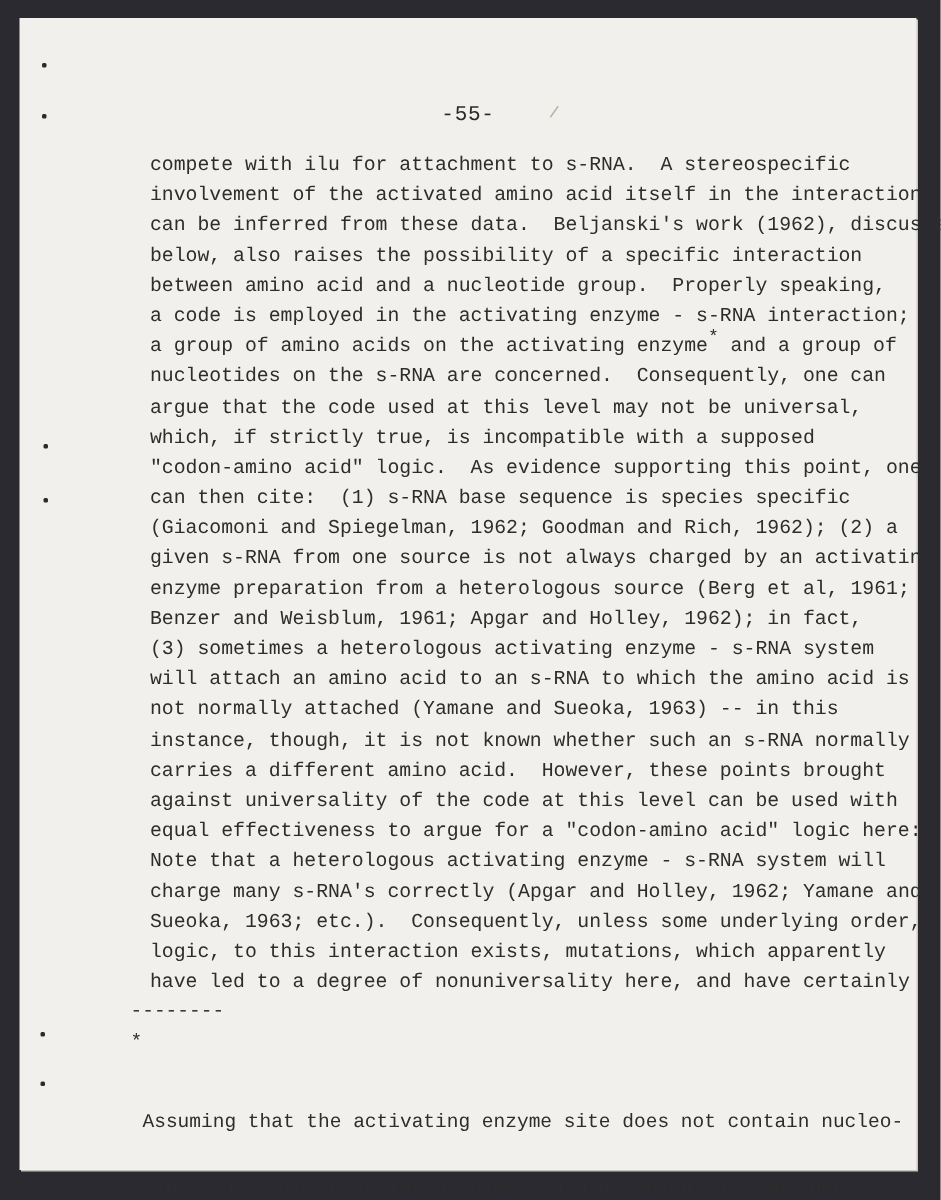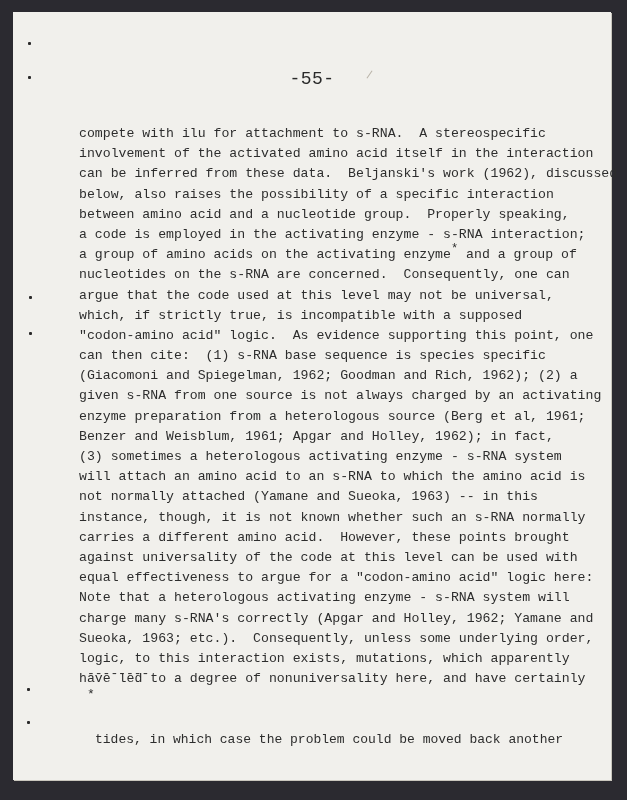--- a/index.html
+++ b/index.html
@@ -29,43 +29,42 @@
       height: 3px;
       background: #2a2a2a;
       border-radius: 1px;
     }
     .page-number {
       position: absolute;
       left: 0;
       width: 100%;
       top: 57px;
       text-align: center;
-      font-size: 18px;
+      font-size: 14px;
       color: #2a2a2a;
       letter-spacing: 0.5px;
     }
     .pencil-mark {
       position: absolute;
       left: 356px;
       top: 58px;
       width: 1px;
       height: 9px;
       background: #b9b3a8;
       transform: rotate(35deg);
     }
     .body-text {
       position: absolute;
-      left: 66px;
+      left: 87px;
       top: 88px;
       width: 520px;
       font-size: 13.2px;
       line-height: 20.2px;
       color: #2d2d2d;
       white-space: pre;
-      margin-top: 24px;
     }
     .line {
       display: block;
       height: 20.2px;
     }
     .u {
       text-underline-offset: 2px;
     }
     .sup {
       position: relative;
@@ -117,16 +116,17 @@
 
   <div class="page-number">-55-</div>
   <span class="pencil-mark"></span>
 
   <div class="body-text" id="body-text"><span class="line"><span>compete with ilu for attachment to s-RNA.  A stereospecific</span></span><span class="line"><span>involvement of the activated amino acid itself in the interaction</span></span><span class="line"><span>can be inferred from these data.  Beljanski's work (1962), discussed</span></span><span class="line"><span>below, also raises the possibility of a specific interaction</span></span><span class="line"><span>between amino acid and a nucleotide group.  Properly speaking,</span></span><span class="line"><span>a code is employed in the activating enzyme - s-RNA interaction;</span></span><span class="line"><span>a group of amino acids on the activating enzyme</span><span class="sup">*</span><span> and a group of</span></span><span class="line"><span>nucleotides on the s-RNA are concerned.  Consequently, one can</span></span><span class="line"><span>argue that the code used at this level may not be universal,</span></span><span class="line"><span>which, if strictly true, is incompatible with a supposed</span></span><span class="line"><span>"codon-amino acid" logic.  As evidence supporting this point, one</span></span><span class="line"><span>can then cite:  (1) s-RNA base sequence is species specific</span></span><span class="line"><span>(Giacomoni and Spiegelman, 1962; Goodman and Rich, 1962); (2) a</span></span><span class="line"><span>given s-RNA from one source is not always charged by an activating</span></span><span class="line"><span>enzyme preparation from a heterologous source (Berg </span><span class="u">et</span><span> </span><span class="u">al</span><span>, 1961;</span></span><span class="line"><span>Benzer and Weisblum, 1961; Apgar and Holley, 1962); in fact,</span></span><span class="line"><span>(3) sometimes a heterologous activating enzyme - s-RNA system</span></span><span class="line"><span>will attach an amino acid to an s-RNA to which the amino acid is</span></span><span class="line"><span>not normally attached (Yamane and Sueoka, 1963) -- in this</span></span><span class="line"><span>instance, though, it is not known whether such an s-RNA normally</span></span><span class="line"><span>carries a different amino acid.  However, these points brought</span></span><span class="line"><span>against universality of the code at this level can be used with</span></span><span class="line"><span>equal effectiveness to argue </span><span class="u">for</span><span> a "codon-amino acid" logic here:</span></span><span class="line"><span>Note that a heterologous activating enzyme - s-RNA system will</span></span><span class="line"><span>charge many s-RNA's </span><span class="u">correctly</span><span> (Apgar and Holley, 1962; Yamane and</span></span><span class="line"><span>Sueoka, 1963; etc.).  Consequently, unless some underlying order,</span></span><span class="line"><span>logic, to this interaction exists, mutations, which apparently</span></span><span class="line"><span>have led to a </span><span class="u">degree</span><span> of nonuniversality here, </span><span class="u">and</span><span> have certainly</span></span></div>
 
   <div class="rule">--------</div>
 
   <div class="footnote">
     <span class="fn-star">*</span>
+    <span class="fn-line first">Assuming that the activating enzyme site does not contain nucleo-</span>
     <span class="fn-line">tides, in which case the problem could be moved back another</span>
     
   </div>
 </div>
 
 </body></html>

